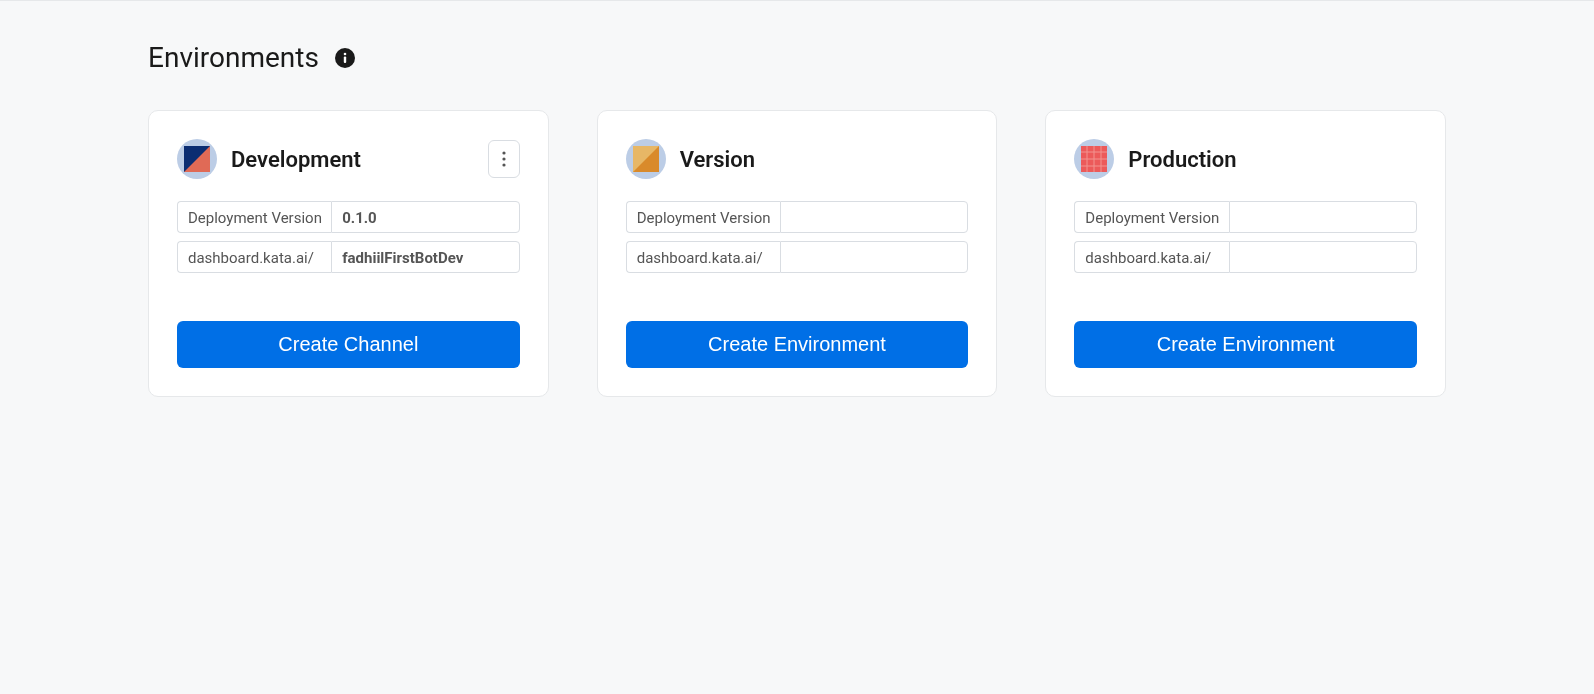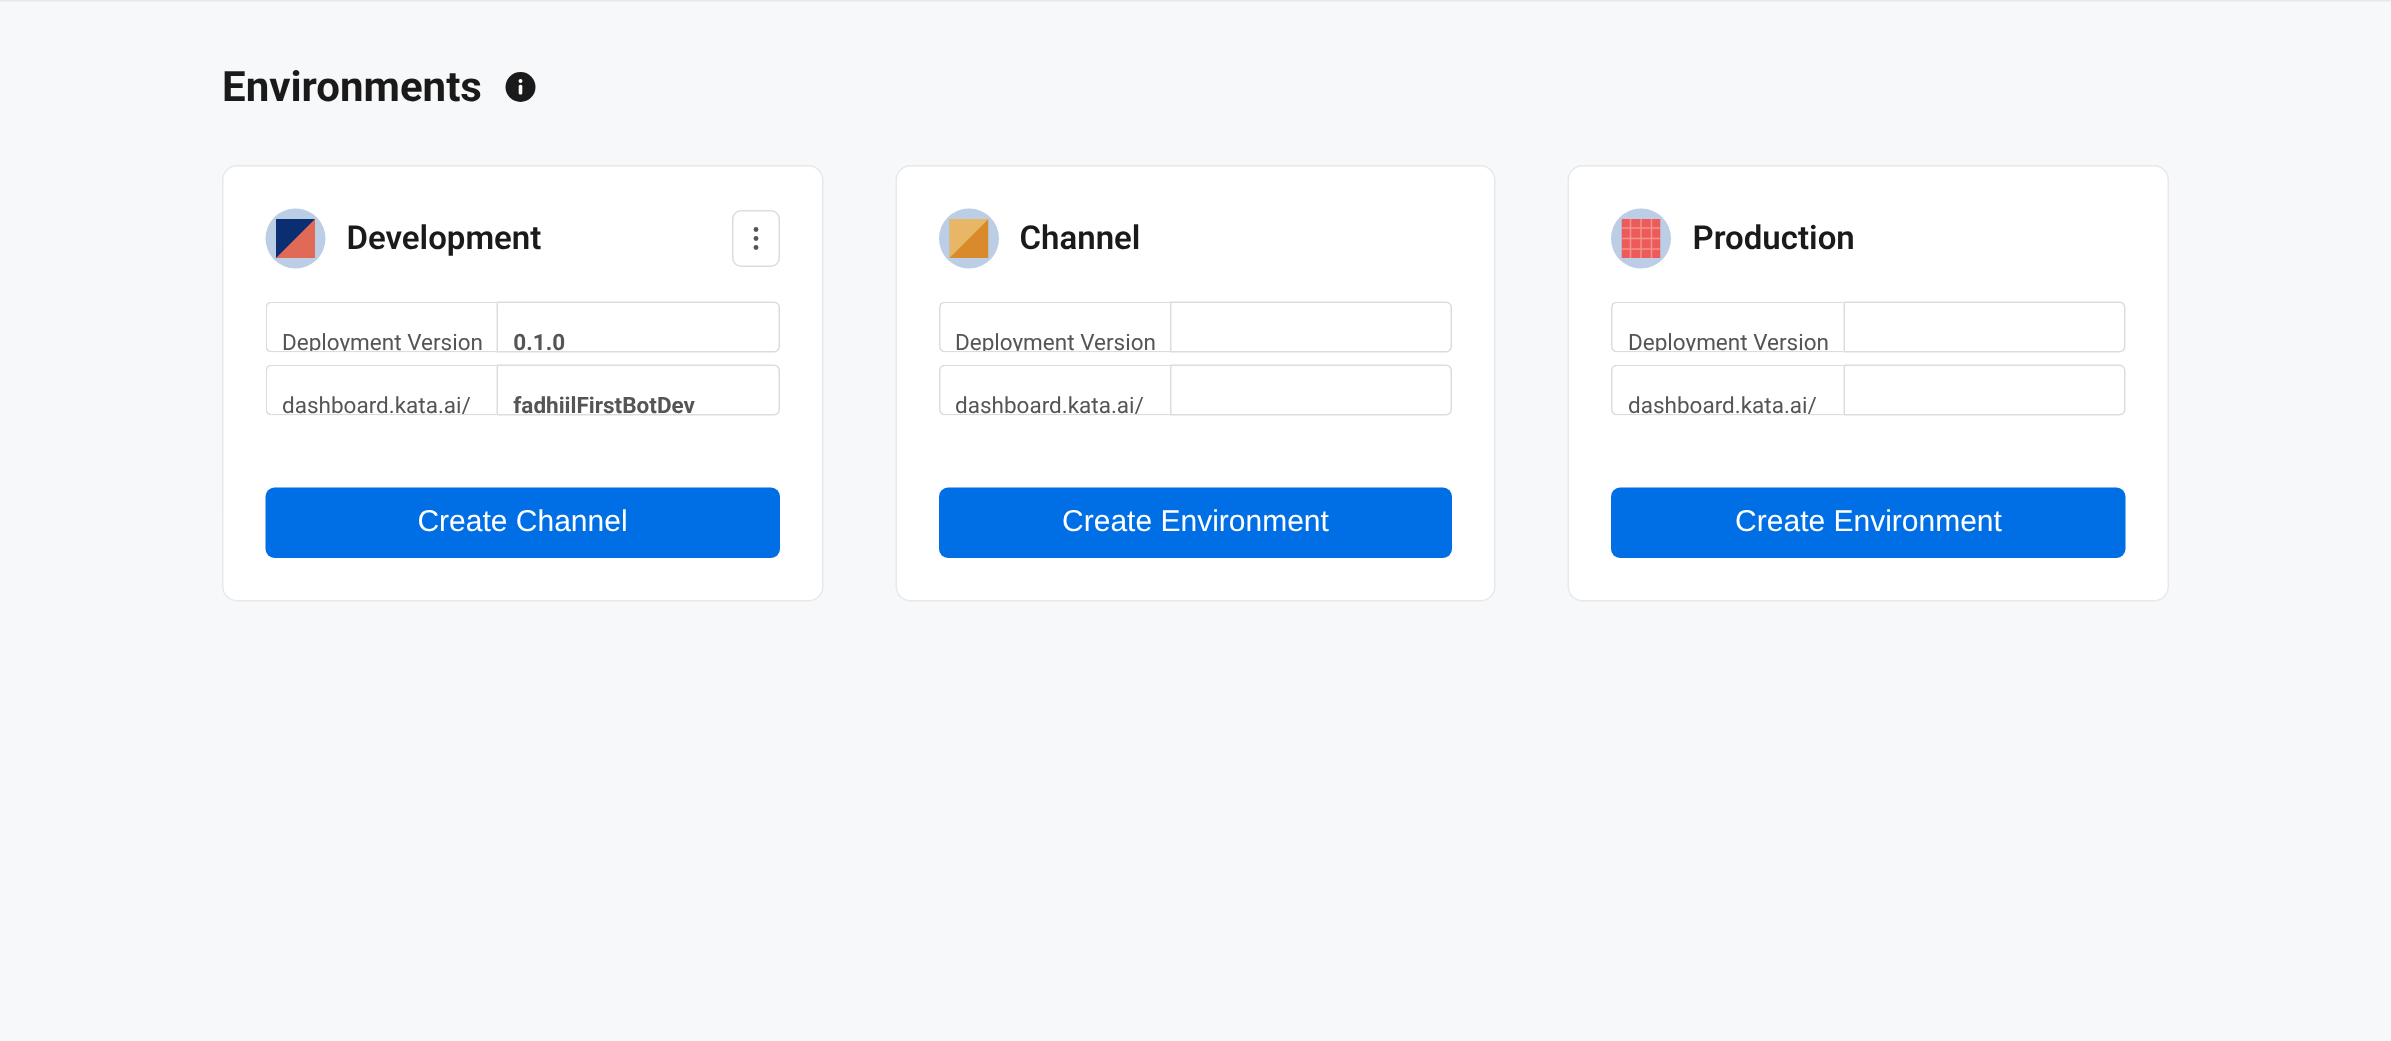--- a/index.html
+++ b/index.html
@@ -14,21 +14,21 @@
     padding: 40px 148px 40px 148px;
   }
   .page-header {
     display: flex;
     align-items: center;
     gap: 16px;
     margin-bottom: 36px;
   }
   .page-title {
     font-size: 28px;
-    font-weight: 700;
+    font-weight: 400;
     color: #1a1a1a;
   }
   .info-icon-wrap {
     width: 20px;
     height: 20px;
     border-radius: 50%;
     background: #1a1a1a;
     display: flex;
     align-items: center;
     justify-content: center;
@@ -91,21 +91,21 @@
   }
   .input-row {
     display: flex;
     width: 100%;
   }
   .input-label, .input-value {
     border: 1px solid #d9dde2;
     background: #fff;
     font-size: 15px;
     color: #555;
-    padding: 16px 10px;
+    padding: 6px 10px;
     line-height: 1.4;
     height: 32px;
     overflow: hidden;
     white-space: nowrap;
   }
   .input-label {
     width: 45%;
     border-right: none;
     border-top-left-radius: 4px;
     border-bottom-left-radius: 4px;
@@ -179,21 +179,21 @@
 
     <div class="card">
       <div class="card-header">
         <div class="card-title-group">
           <span class="env-icon">
             <svg width="26" height="26" viewBox="0 0 26 26">
                 <rect x="0" y="0" width="26" height="26" fill="#d98a2b"></rect>
                 <polygon points="0,0 26,0 0,26" fill="#e7b766"></polygon>
               </svg>
           </span>
-          <span class="card-title">Channel</span>
+          <span class="card-title">Version</span>
         </div>
       </div>
       <div class="fields">
         <div class="input-row">
           <div class="input-label">Deployment Version</div>
           <div class="input-value"></div>
         </div>
         <div class="input-row">
           <div class="input-label">dashboard.kata.ai/</div>
           <div class="input-value"></div>

